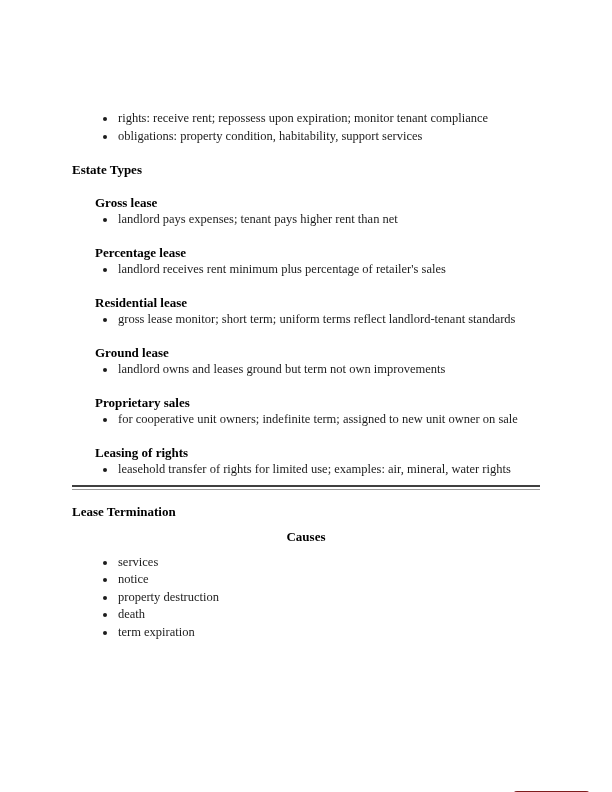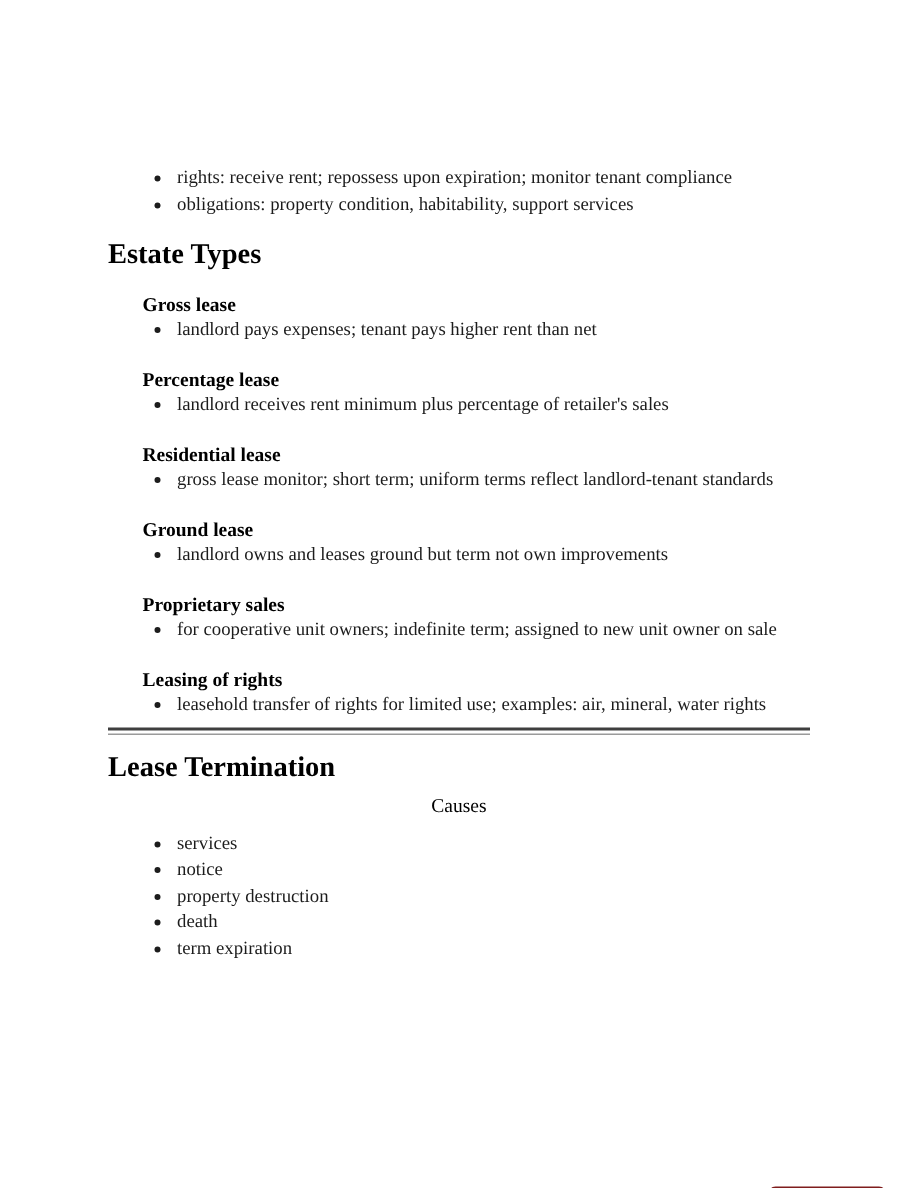--- a/index.html
+++ b/index.html
@@ -24,21 +24,21 @@
   ul.bullets {
     list-style: disc outside;
     margin: 0;
     padding: 0 0 0 45px;
   }
   ul.bullets li {
     margin: 0;
     padding: 0 0 0 1px;
   }
   h2.doc-heading {
-    font-size: 19px;
+    font-size: 13px;
     line-height: 17.5px;
     font-weight: bold;
     color: #000000;
     margin: 16px 0 0 0;
   }
   section.subsection {
     margin: 15px 0 0 0;
   }
   h3.sub-title {
     font-size: 13px;
@@ -55,21 +55,21 @@
     border-bottom: 1px solid #9a9a9a;
     margin: 6px 0 0 0;
     width: 100%;
   }
   h2.lt-heading {
     margin-top: 13px;
   }
   h3.centered-heading {
     font-size: 13px;
     line-height: 17.5px;
-    font-weight: normal;
+    font-weight: bold;
     color: #000000;
     text-align: center;
     margin: 8px 0 0 0;
   }
   ul.causes {
     margin-top: 8px;
   }
   .badge {
     position: absolute;
     right: 21px;

